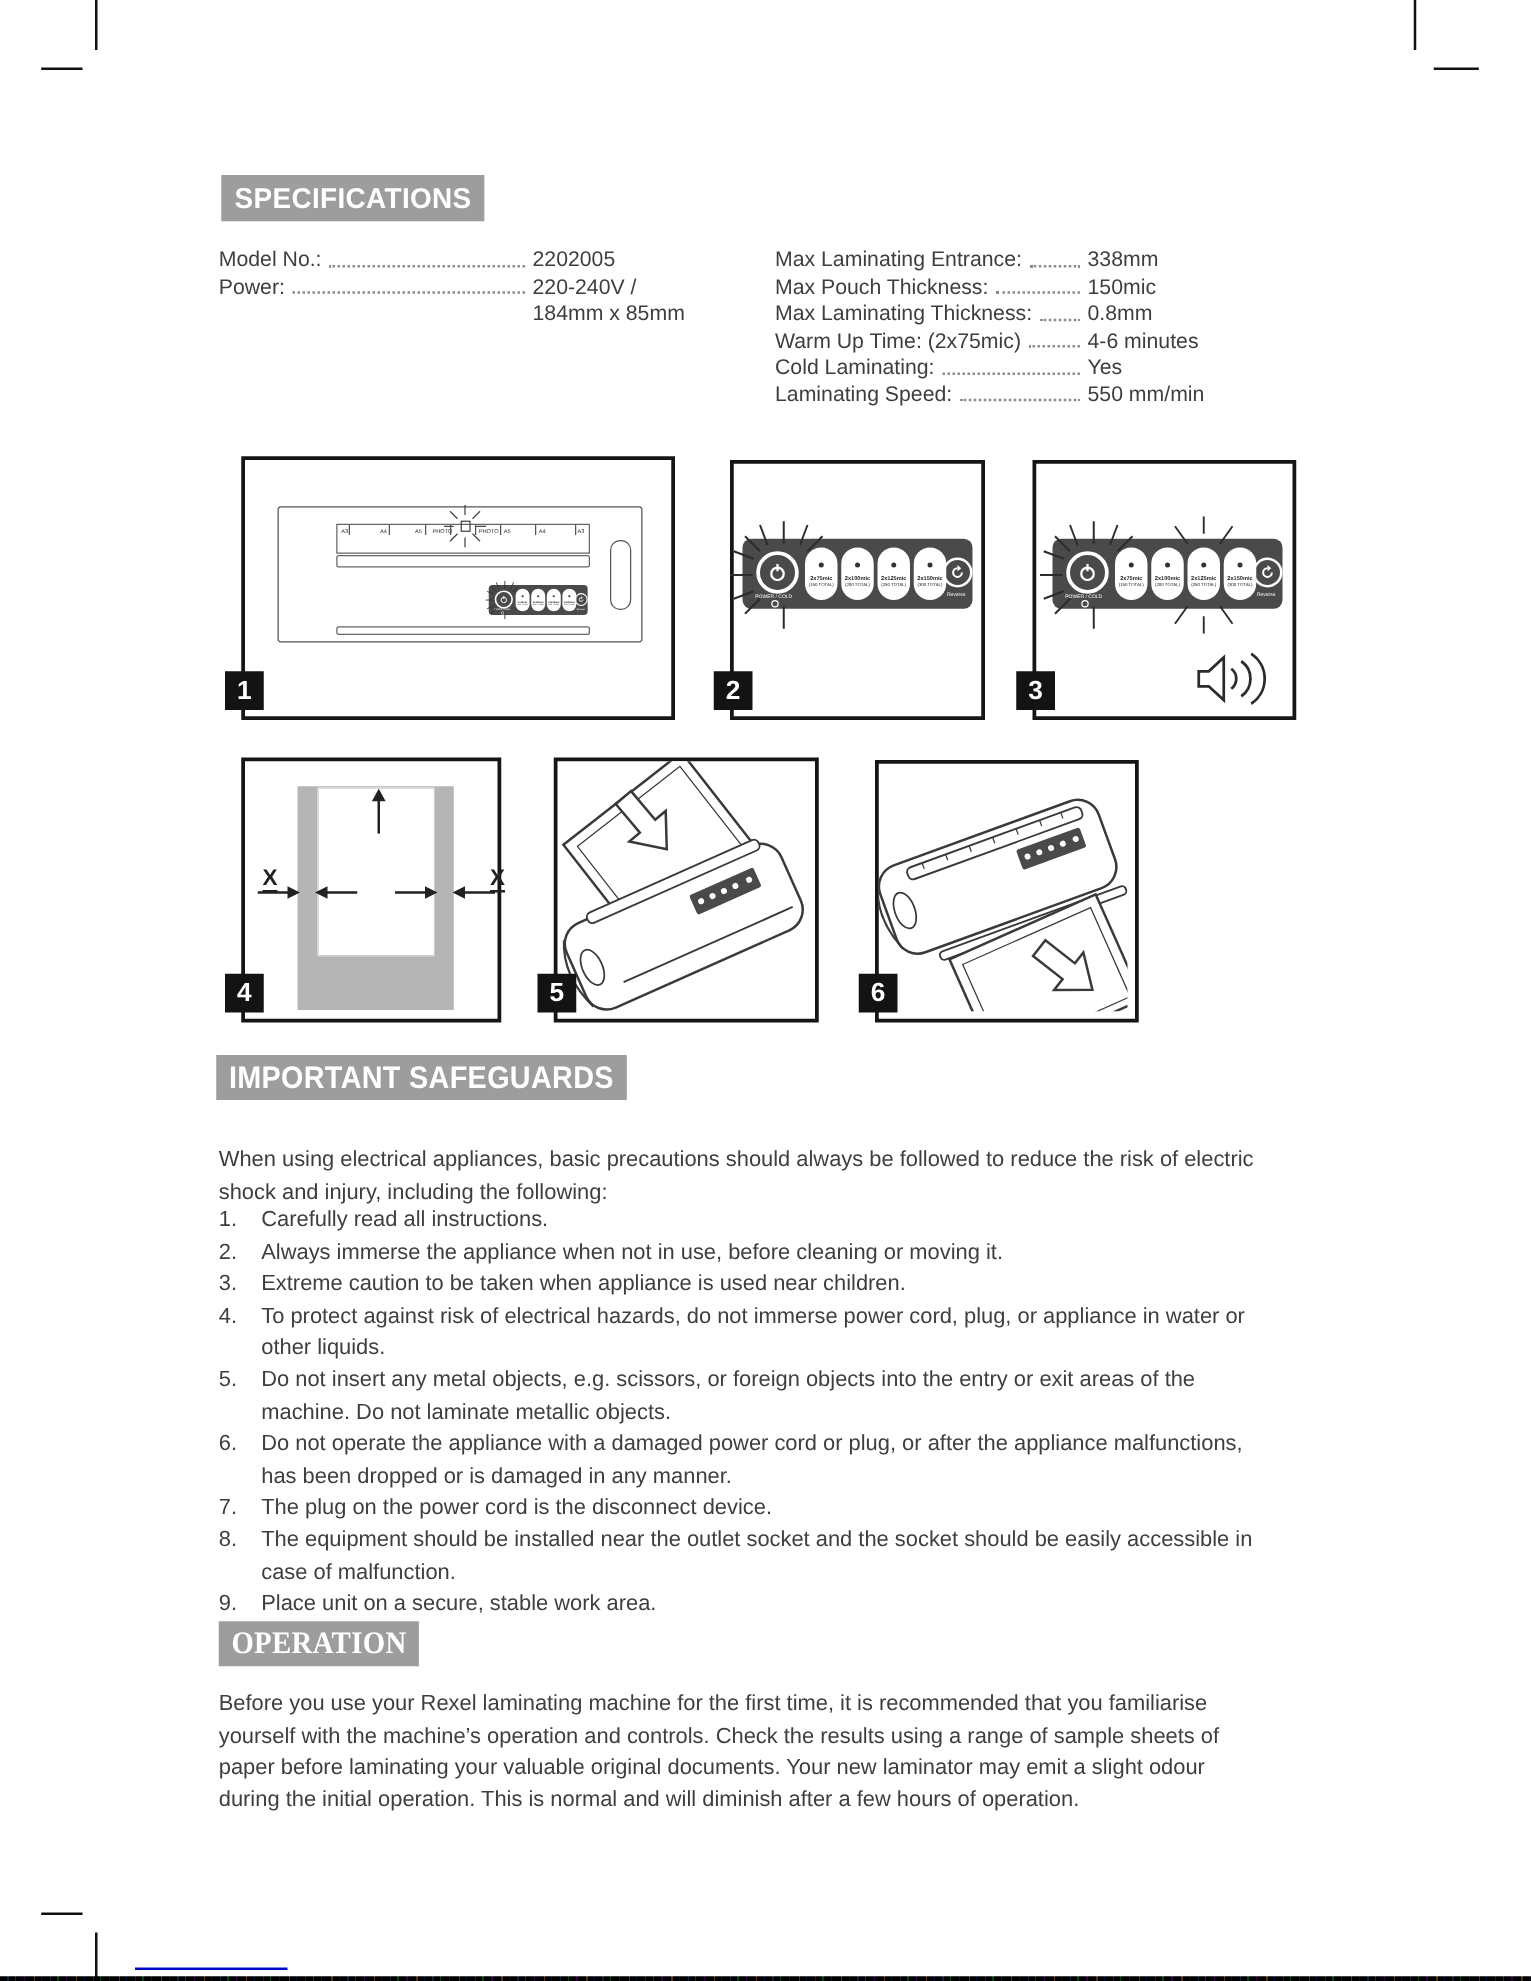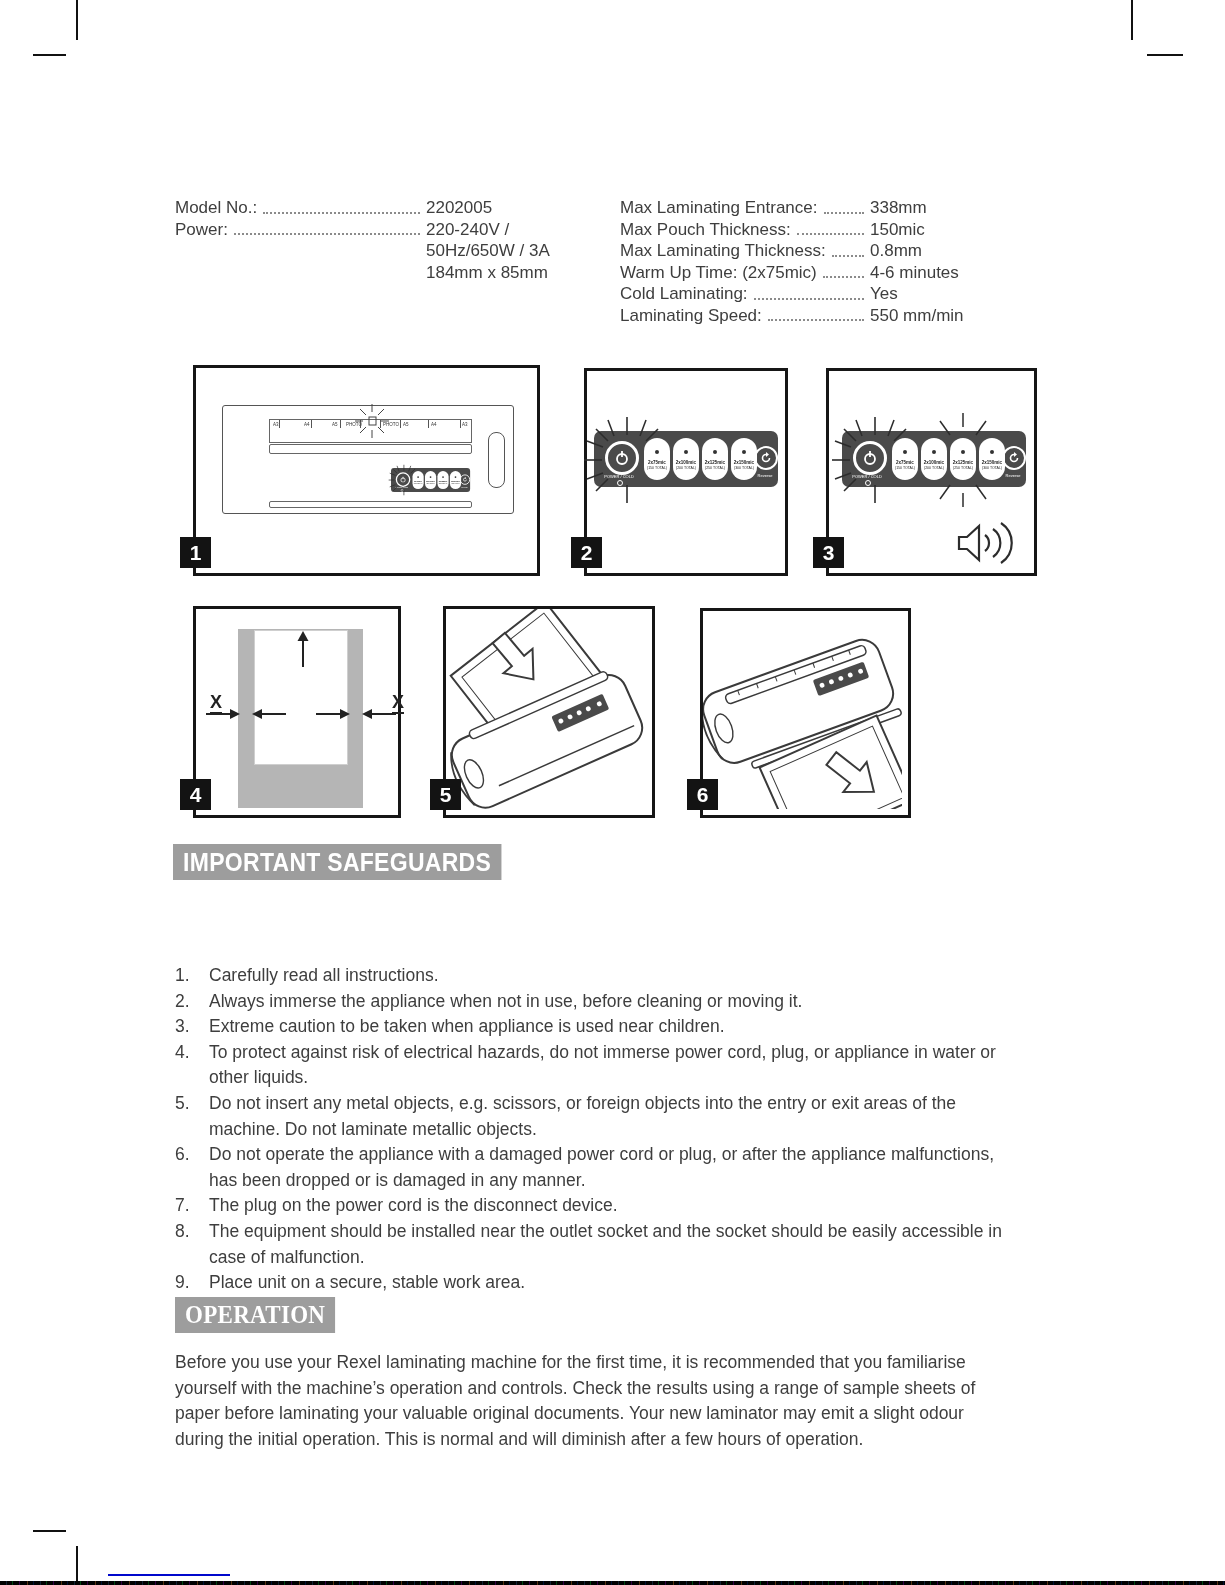--- a/index.html
+++ b/index.html
@@ -68,36 +68,34 @@
 
   <div class="mark" style="left:76px;top:0;width:2px;height:40px;"></div>
   <div class="mark" style="left:33px;top:54px;width:33px;height:2px;"></div>
   <div class="mark" style="left:1131px;top:0;width:2px;height:40px;"></div>
   <div class="mark" style="left:1147px;top:54px;width:36px;height:2px;"></div>
   <div class="mark" style="left:33px;top:1530px;width:33px;height:2px;"></div>
   <div class="mark" style="left:76px;top:1546px;width:2px;height:39px;"></div>
   <div class="blue-line"></div>
   <div class="noise"></div>
 
+  <div style="position:absolute;left:177px;top:140px;">
+    <span class="sec-title">SPECIFICATIONS</span>
+  </div>
 
   <div id="spec-left" class="spec-col" style="left:175px;top:197px;width:371px;">
     <div class="spec-row">
         <span class="lbl">Model No.:</span>
         <span class="leader"></span>
         <span class="val">2202005</span>
       </div>
     <div class="spec-row">
         <span class="lbl">Power:</span>
         <span class="leader"></span>
         <span class="val">220-240V /</span>
-      </div>
-    <div class="spec-row cont">
-        <span class="lbl"></span>
-        <span class="leader"></span>
-        <span class="val">50Hz/650W / 3A</span>
       </div>
     <div class="spec-row cont">
         <span class="lbl"></span>
         <span class="leader"></span>
         <span class="val">184mm x 85mm</span>
       </div>
   </div>
 
   <div id="spec-right" class="spec-col" style="left:620px;top:197px;width:345px;">
     <div class="spec-row">
@@ -443,20 +441,21 @@
       </g>
       <g transform="rotate(-52 152 166)">
         <path d="M144,136 L160,136 L160,166 L171,166 L152,190 L133,166 L144,166 Z" fill="#fff" stroke="#3a3a3a" stroke-width="2"></path>
       </g>
     </svg>
   </div>
 
   <div style="position:absolute;left:173px;top:844px;">
     <span class="sec-title" style="height:36px;line-height:36px;font-size:25px;transform:scaleX(.92);">IMPORTANT SAFEGUARDS</span>
   </div>
+  <div class="sg-text" style="top:915px;">When using electrical appliances, basic precautions should always be followed to reduce the risk of electric shock and injury, including the following:</div>
   <ol class="sg-list sg-text" style="top:963px;">
     <li>Carefully read all instructions.</li>
     <li>Always immerse the appliance when not in use, before cleaning or moving it.</li>
     <li>Extreme caution to be taken when appliance is used near children.</li>
     <li>To protect against risk of electrical hazards, do not immerse power cord, plug, or appliance in water or other liquids.</li>
     <li>Do not insert any metal objects, e.g. scissors, or foreign objects into the entry or exit areas of the machine. Do not laminate metallic objects.</li>
     <li>Do not operate the appliance with a damaged power cord or plug, or after the appliance malfunctions, has been dropped or is damaged in any manner.</li>
     <li>The plug on the power cord is the disconnect device.</li>
     <li>The equipment should be installed near the outlet socket and the socket should be easily accessible in case of malfunction.</li>
     <li>Place unit on a secure, stable work area.</li>

